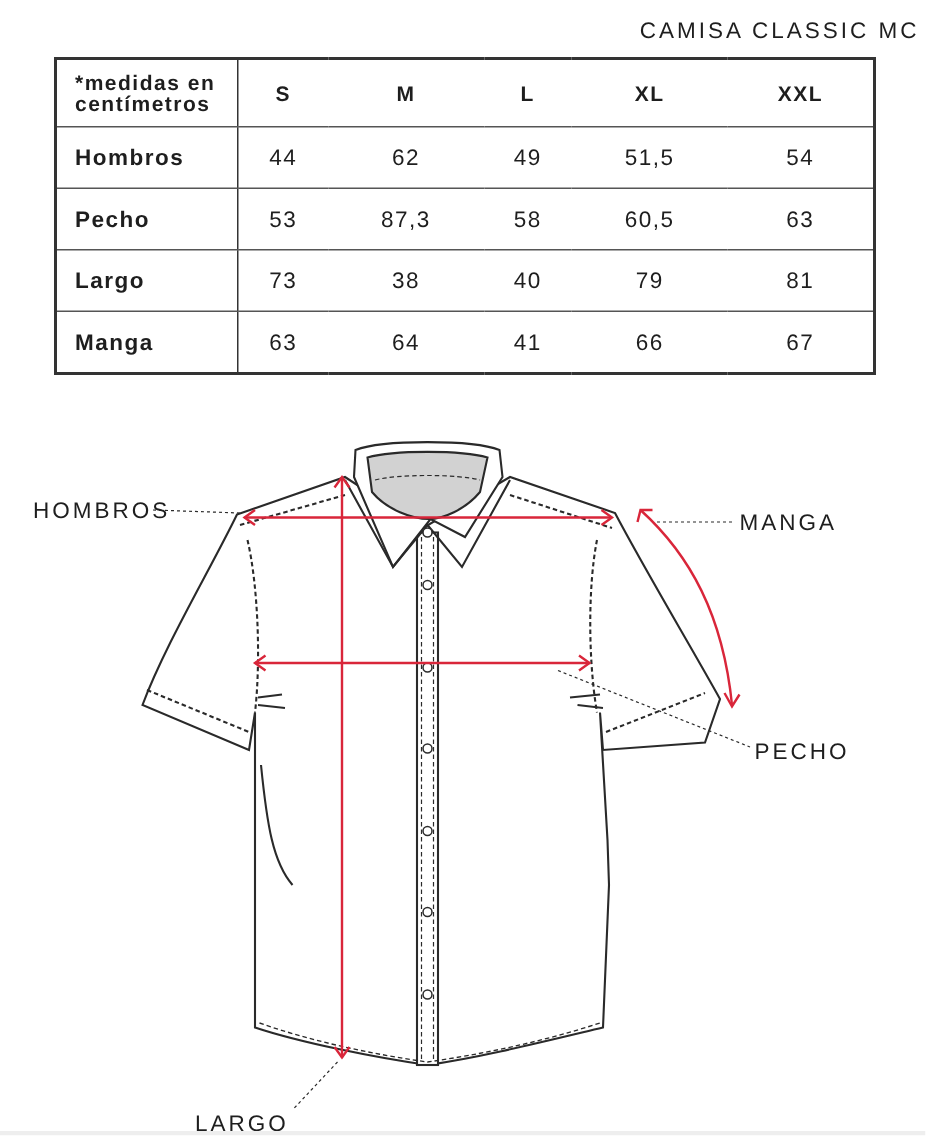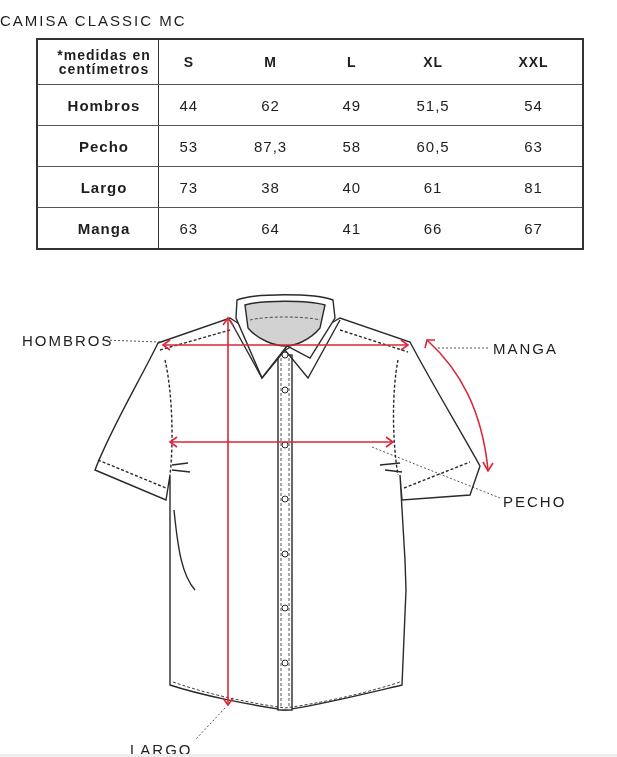--- a/index.html
+++ b/index.html
@@ -1,26 +1,26 @@
 <!DOCTYPE html>
 <html><head>
 <meta charset="utf-8">
 <style>
   html, body { margin:0; padding:0; background:#ffffff; }
   body { width:617px; height:757px; position:relative; overflow:hidden;
          font-family:"Liberation Sans", sans-serif; color:#1e1e1e; }
-  .title { position:absolute; top:12px; left:0; width:613px; text-align:left;
+  .title { position:absolute; top:12px; left:0; width:613px; text-align:right;
            font-size:15px; letter-spacing:2px; color:#1e1e1e; }
   table.sizes { position:absolute; left:36px; top:38px; width:548px;
                 border-collapse:collapse; border:2px solid #333; }
   table.sizes td, table.sizes th { border-top:1px solid #555; border-bottom:1px solid #555;
                 font-weight:normal; text-align:center; padding:0; }
   table.sizes tr.head th { height:44px; font-weight:bold; font-size:14px; letter-spacing:1px; }
   table.sizes tr.row td { height:40px; font-size:15px; letter-spacing:1px; }
-  table.sizes .first { border-right:1px solid #333; text-align:center; padding-left:12px; width:108px; }
+  table.sizes .first { border-right:1px solid #333; text-align:left; padding-left:12px; width:108px; }
   table.sizes th.first { font-size:11px; line-height:14px; letter-spacing:1px; font-weight:normal; }
   table.sizes td.first { font-weight:bold; font-size:15px; letter-spacing:1.5px; }
   .diagram { position:absolute; left:0; top:270px; }
   .lbl { position:absolute; font-size:15px; letter-spacing:2px; color:#1e1e1e; }
   .bottom-bar { position:absolute; left:0; top:754px; width:617px; height:3px; background:#eeeeee; }
 </style>
 </head>
 <body>
 
 <div class="title">CAMISA CLASSIC MC</div>
@@ -52,21 +52,21 @@
     <td>87,3</td>
     <td>58</td>
     <td>60,5</td>
     <td>63</td>
   </tr>
   <tr class="row">
     <td class="first">Largo</td>
     <td>73</td>
     <td>38</td>
     <td>40</td>
-    <td>61</td>
+    <td>79</td>
     <td>81</td>
   </tr>
   <tr class="row">
     <td class="first">Manga</td>
     <td>63</td>
     <td>64</td>
     <td>41</td>
     <td>66</td>
     <td>67</td>
   </tr>

